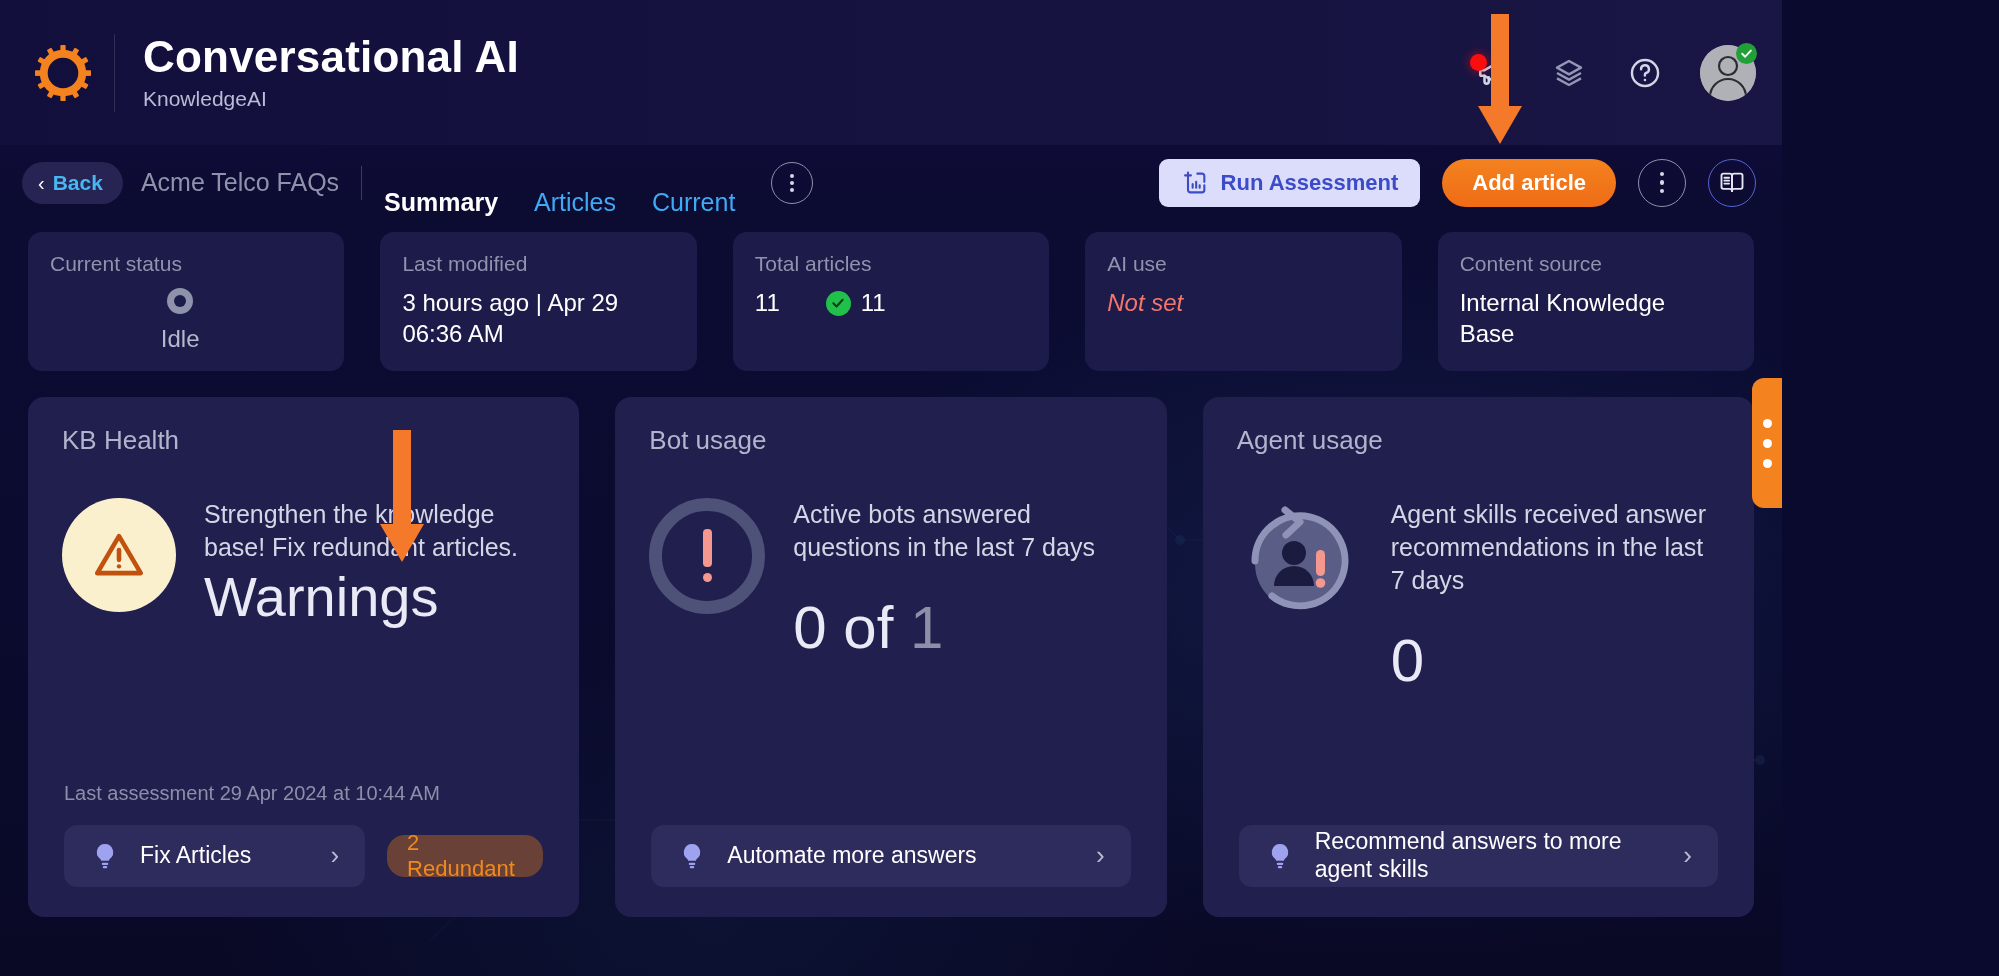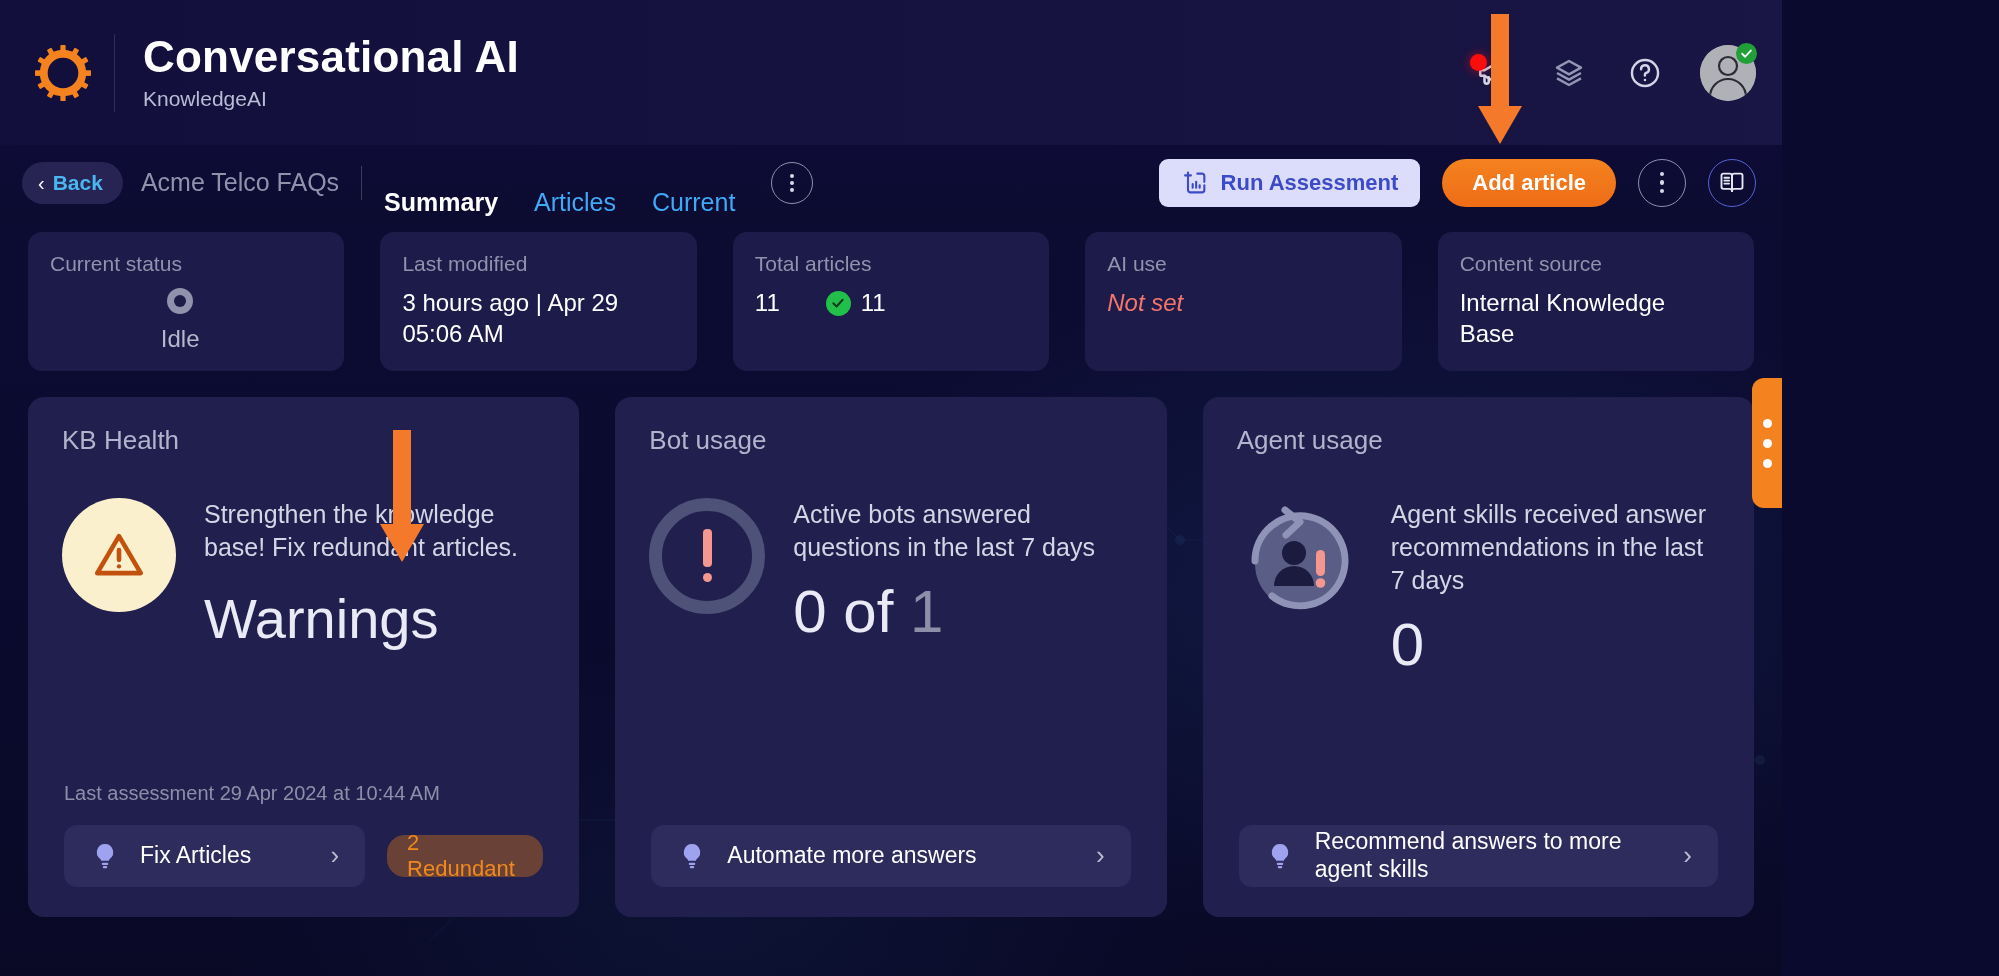--- a/index.html
+++ b/index.html
@@ -107,23 +107,23 @@
   }
   .icon-ring {
     width:116px;height:116px;border-radius:50%; border:13px solid #4e5278; flex:0 0 auto;
     display:flex;align-items:center;justify-content:center; background:transparent;
   }
   .bang { width:9px; background:#f4988f; border-radius:4px; height:38px; }
   .bang-dot { width:9px;height:9px;border-radius:50%;background:#f4988f; margin-top:6px;}
   .agent-icon-wrap { width:126px; height:126px; flex:0 0 auto; position:relative; }
   .card-text { flex:1 1 auto; }
   .card-desc { color:#d4d6e6; font-size:25px; line-height:1.33; }
-  .card-big-value { color:#e9eaf5; font-size:60px; font-weight:400; margin-top:16px; line-height:1.05;}
+  .card-big-value { color:#e9eaf5; font-size:60px; font-weight:400; margin-top:32px; line-height:1.05;}
   .card-big-value .dim { color:#8d8fa8; }
-  .warn-value { font-size:56px; color:#e9eaf5; margin-top:22px; }
+  .warn-value { font-size:56px; color:#e9eaf5; }
   .last-assessment { color:#8c8fa9; font-size:20px; position:absolute; left:36px; bottom:112px;}
   .cta-row { position:absolute; left:36px; right:36px; bottom:30px; display:flex; align-items:center; gap:22px;}
   .cta {
     background:#2e2b5d; border-radius:13px; height:62px; display:flex; align-items:center; gap:20px;
     padding: 0 26px; cursor:pointer;
   }
   .cta.grow { flex: 1 1 auto; }
   .cta.fixed { width: 322px; }
   .cta-label { color:#ffffff; font-size:23px; flex:1 1 auto; line-height:1.2;}
   .cta-chev { color:#b9bbd0; font-size:26px; }
@@ -292,21 +292,21 @@
     <div class="stat-card">
       <div class="stat-label">Current status</div>
       <div class="stat-value" style="color:#b6b8cd;flex-direction:column;">
         <span class="idle-icon"></span>
         <span>Idle</span>
       </div>
     </div>
 
     <div class="stat-card">
       <div class="stat-label">Last modified</div>
-      <div class="stat-value wrap">3 hours ago | Apr 29 05:06 AM</div>
+      <div class="stat-value wrap">3 hours ago | Apr 29 06:36 AM</div>
     </div>
 
     <div class="stat-card">
       <div class="stat-label">Total articles</div>
       <div class="stat-value">
         <span>11</span>
         <span style="width:26px;"></span>
         <span class="green-check">
           <svg width="14" height="14" viewBox="0 0 24 24" fill="none" stroke="#0d3a18" stroke-width="3.4" stroke-linecap="round" stroke-linejoin="round">
               <path d="M4 12.5 9.5 18 20 6.5"></path>

